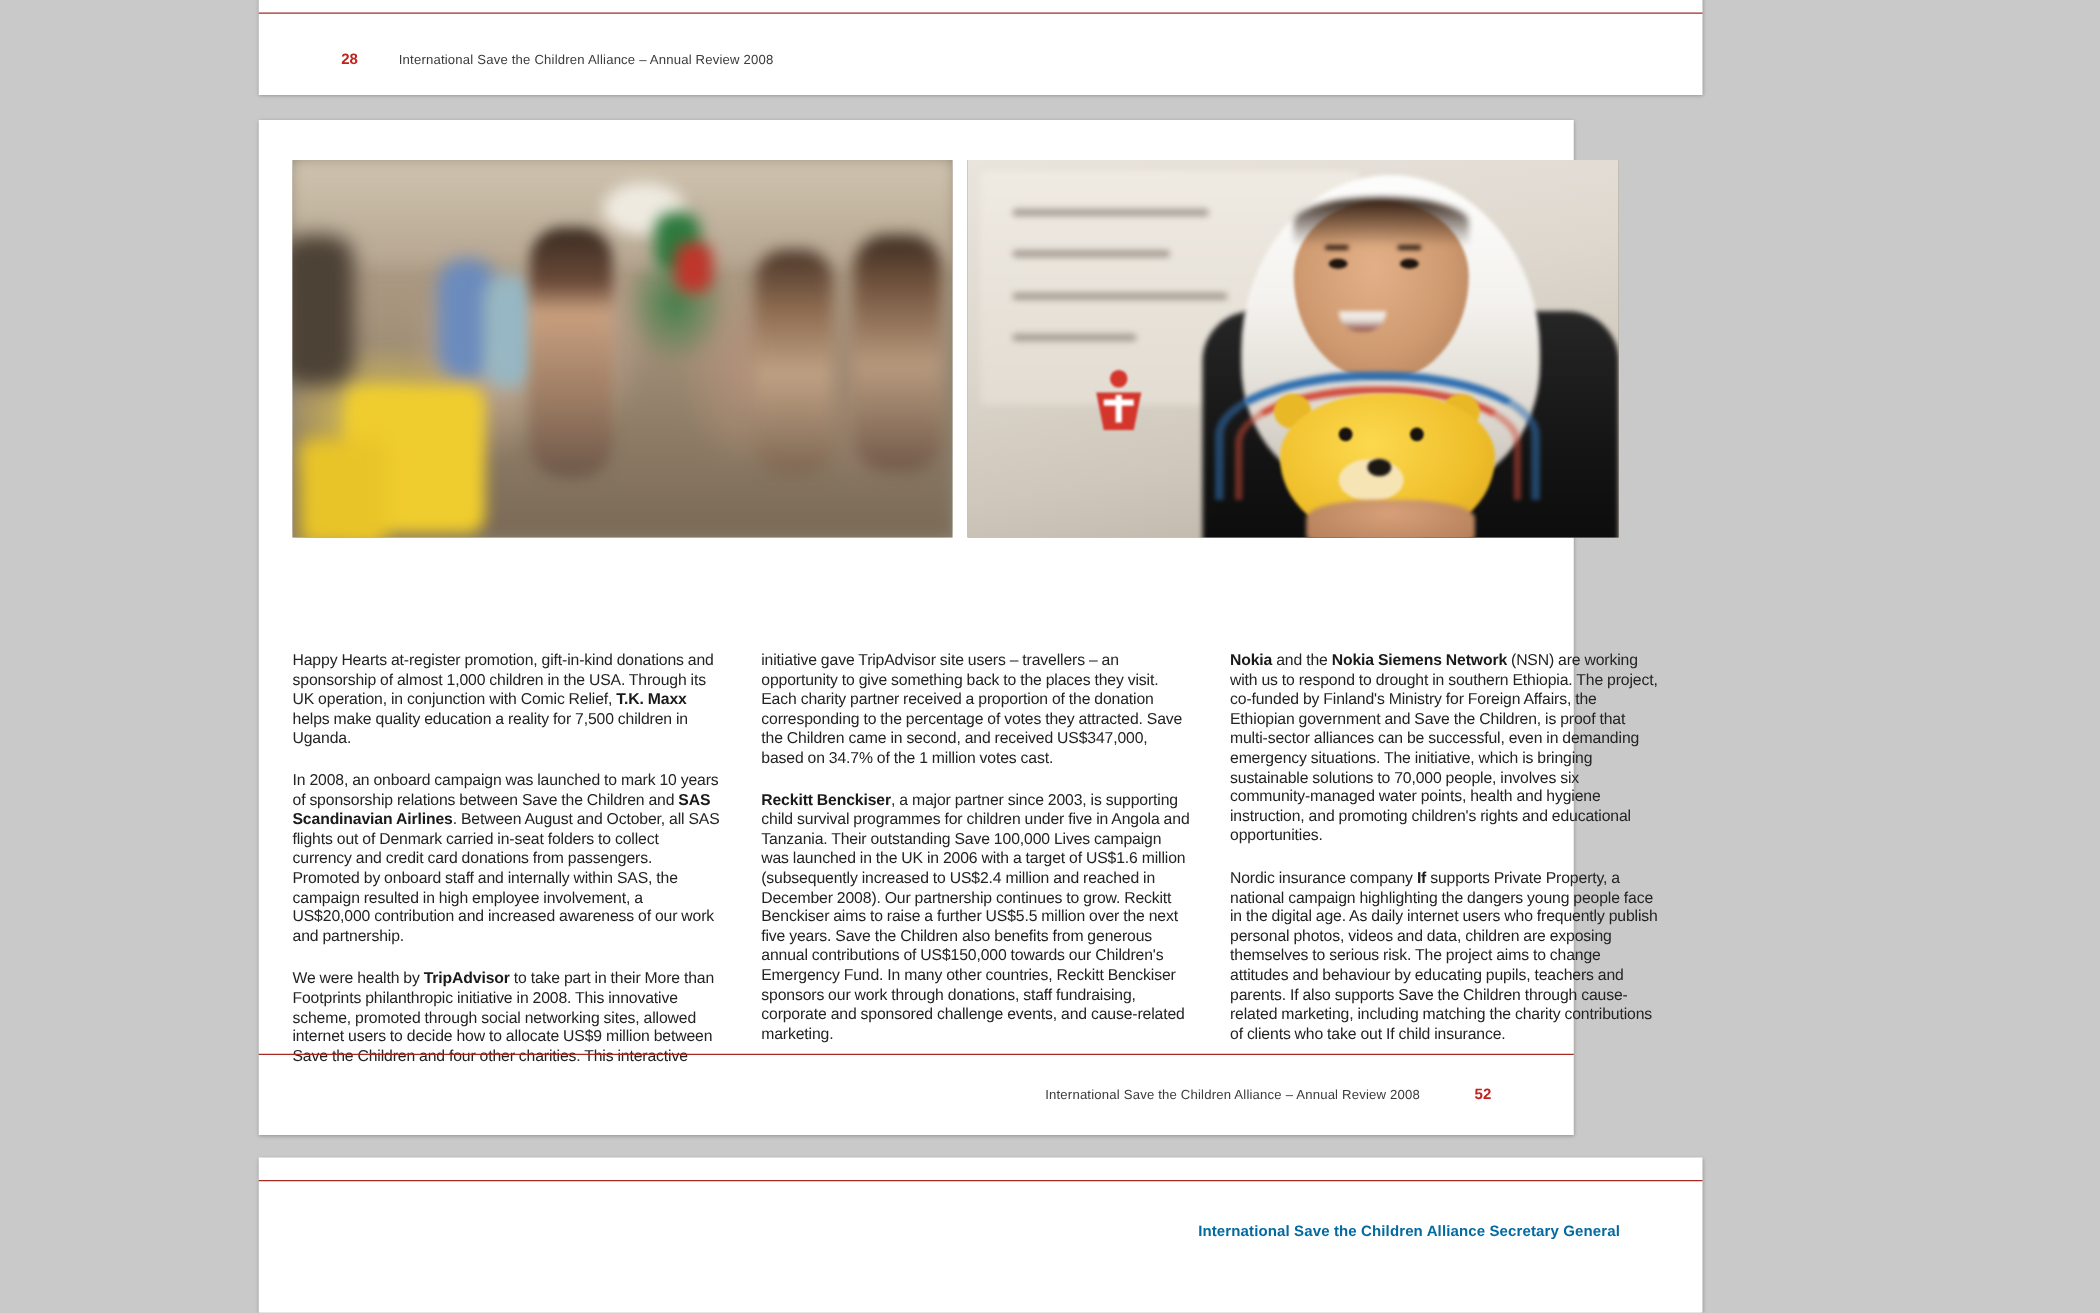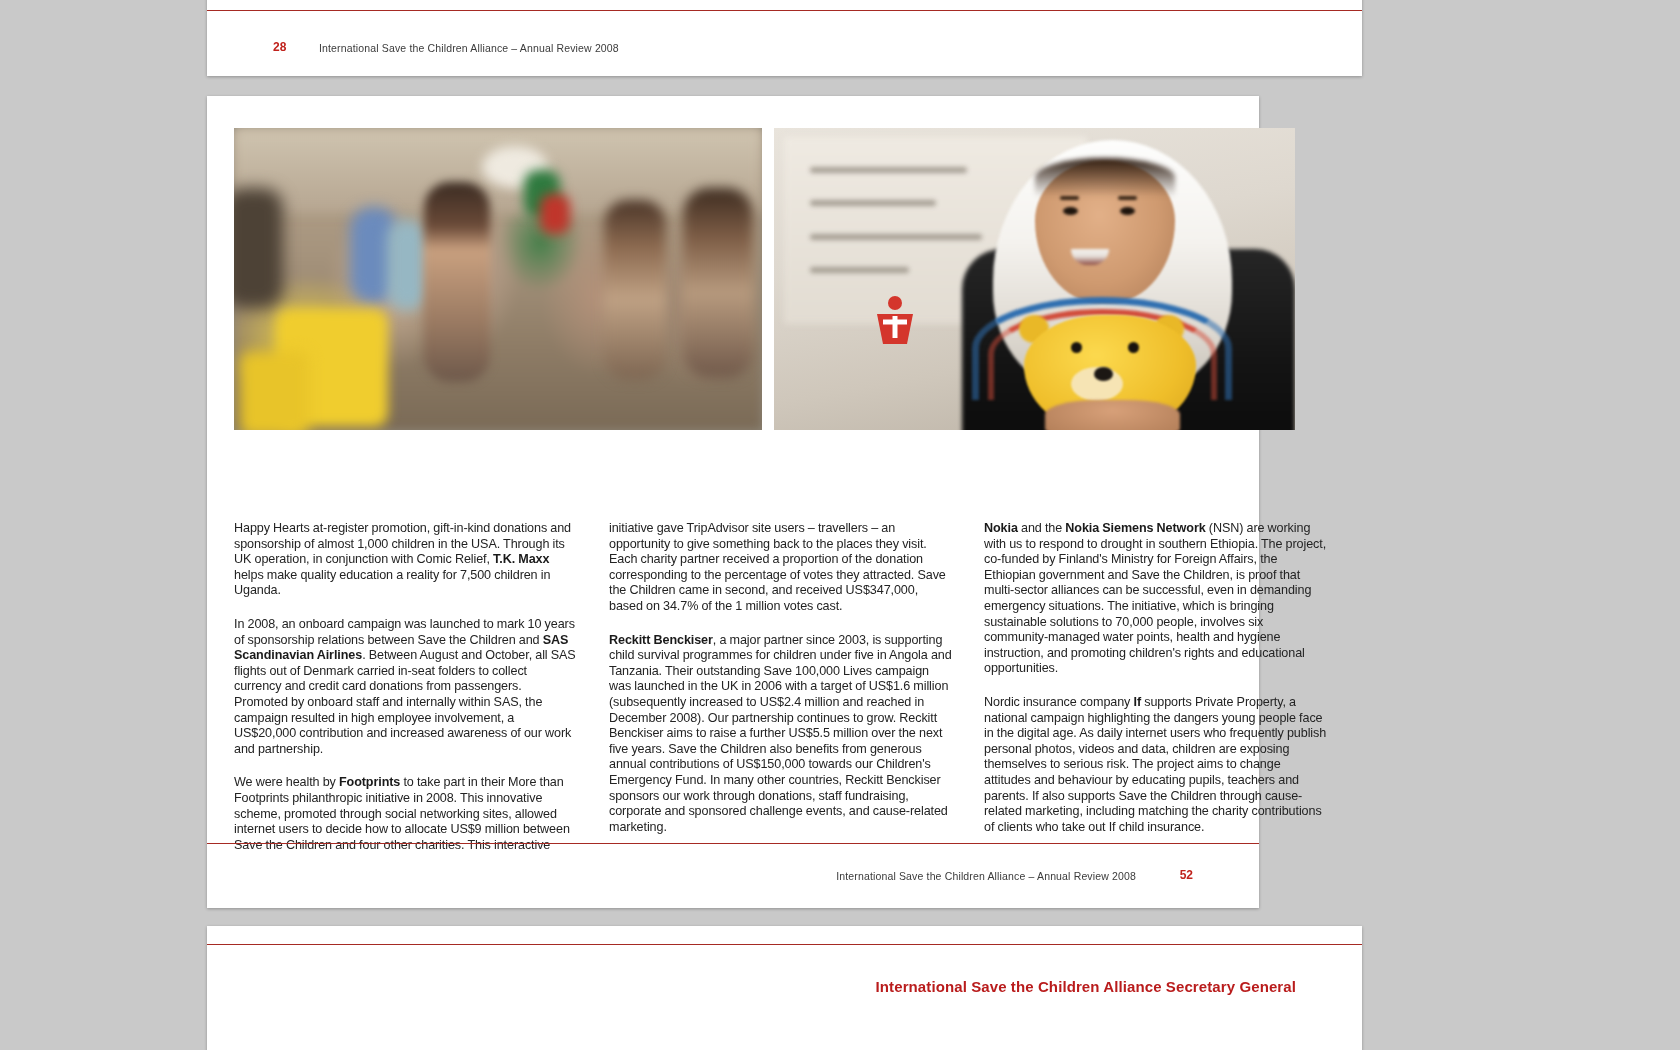--- a/index.html
+++ b/index.html
@@ -302,23 +302,23 @@
   }
   p.body:last-child { margin-bottom: 0; }
   p.body b { font-weight: bold; color: #1a1a1a; }
 
   
   .next-heading {
     position: absolute;
     right: 66px;
     top: 52px;
     font-family: "Liberation Sans", sans-serif;
-    font-size: 15px;
+    font-size: 12px;
     font-weight: bold;
-    color: #b91c1c;
+    color: #0369a1;
     white-space: nowrap;
     letter-spacing: 0.1px;
   }
 </style>
 </head>
 <body>
 
 <div id="viewport">
 
   <div class="page page-prev">
@@ -376,21 +376,21 @@
       <div class="pr-toy-eye r"></div>
       <div class="pr-toy-muzzle"></div>
       <div class="pr-toy-nose"></div>
       <div class="pr-hands"></div>
     </div>
 
     <div class="cols">
       <div class="col col-1">
           <p class="body"><span>Happy Hearts at-register promotion, gift-in-kind donations and sponsorship of almost 1,000 children in the USA. Through its UK operation, in conjunction with Comic Relief, </span><b>T.K. Maxx</b><span> helps make quality education a reality for 7,500 children in Uganda.</span></p>
           <p class="body"><span>In 2008, an onboard campaign was launched to mark 10 years of sponsorship relations between Save the Children and </span><b>SAS Scandinavian Airlines</b><span>. Between August and October, all SAS flights out of Denmark carried in-seat folders to collect currency and credit card donations from passengers. Promoted by onboard staff and internally within SAS, the campaign resulted in high employee involvement, a US$20,000 contribution and increased awareness of our work and partnership.</span></p>
-          <p class="body"><span>We were health by </span><b>Footprints</b><span> to take part in their More than Footprints philanthropic initiative in 2008. This innovative scheme, promoted through social networking sites, allowed internet users to decide how to allocate US$9 million between Save the Children and four other charities. This interactive</span></p>
+          <p class="body"><span>We were health by </span><b>TripAdvisor</b><span> to take part in their More than Footprints philanthropic initiative in 2008. This innovative scheme, promoted through social networking sites, allowed internet users to decide how to allocate US$9 million between Save the Children and four other charities. This interactive</span></p>
         </div>
       <div class="col col-2">
           <p class="body"><span>initiative gave TripAdvisor site users – travellers – an opportunity to give something back to the places they visit. Each charity partner received a proportion of the donation corresponding to the percentage of votes they attracted. Save the Children came in second, and received US$347,000, based on 34.7% of the 1 million votes cast.</span></p>
           <p class="body"><b>Reckitt Benckiser</b><span>, a major partner since 2003, is supporting child survival programmes for children under five in Angola and Tanzania. Their outstanding Save 100,000 Lives campaign was launched in the UK in 2006 with a target of US$1.6 million (subsequently increased to US$2.4 million and reached in December 2008). Our partnership continues to grow. Reckitt Benckiser aims to raise a further US$5.5 million over the next five years. Save the Children also benefits from generous annual contributions of US$150,000 towards our Children's Emergency Fund. In many other countries, Reckitt Benckiser sponsors our work through donations, staff fundraising, corporate and sponsored challenge events, and cause-related marketing.</span></p>
         </div>
       <div class="col col-3">
           <p class="body"><b>Nokia</b><span> and the </span><b>Nokia Siemens Network</b><span> (NSN) are working with us to respond to drought in southern Ethiopia. The project, co-funded by Finland's Ministry for Foreign Affairs, the Ethiopian government and Save the Children, is proof that multi-sector alliances can be successful, even in demanding emergency situations. The initiative, which is bringing sustainable solutions to 70,000 people, involves six community-managed water points, health and hygiene instruction, and promoting children's rights and educational opportunities.</span></p>
           <p class="body"><span>Nordic insurance company </span><b>If</b><span> supports Private Property, a national campaign highlighting the dangers young people face in the digital age. As daily internet users who frequently publish personal photos, videos and data, children are exposing themselves to serious risk. The project aims to change attitudes and behaviour by educating pupils, teachers and parents. If also supports Save the Children through cause-related marketing, including matching the charity contributions of clients who take out If child insurance.</span></p>
         </div>
     </div>

